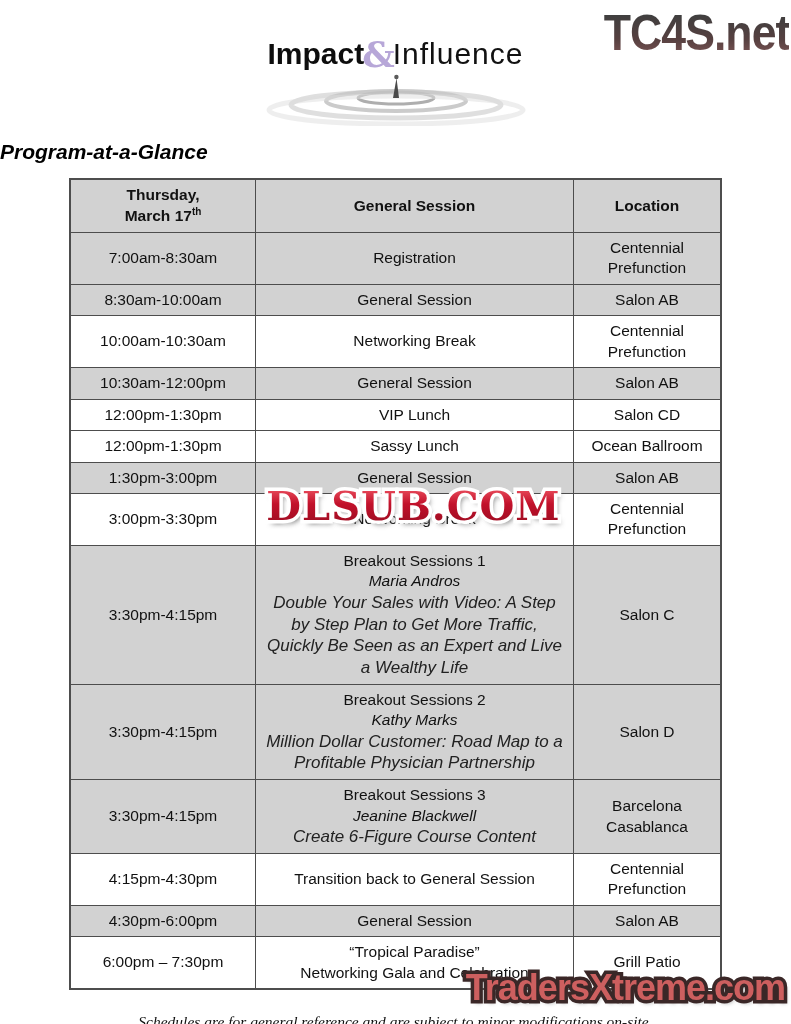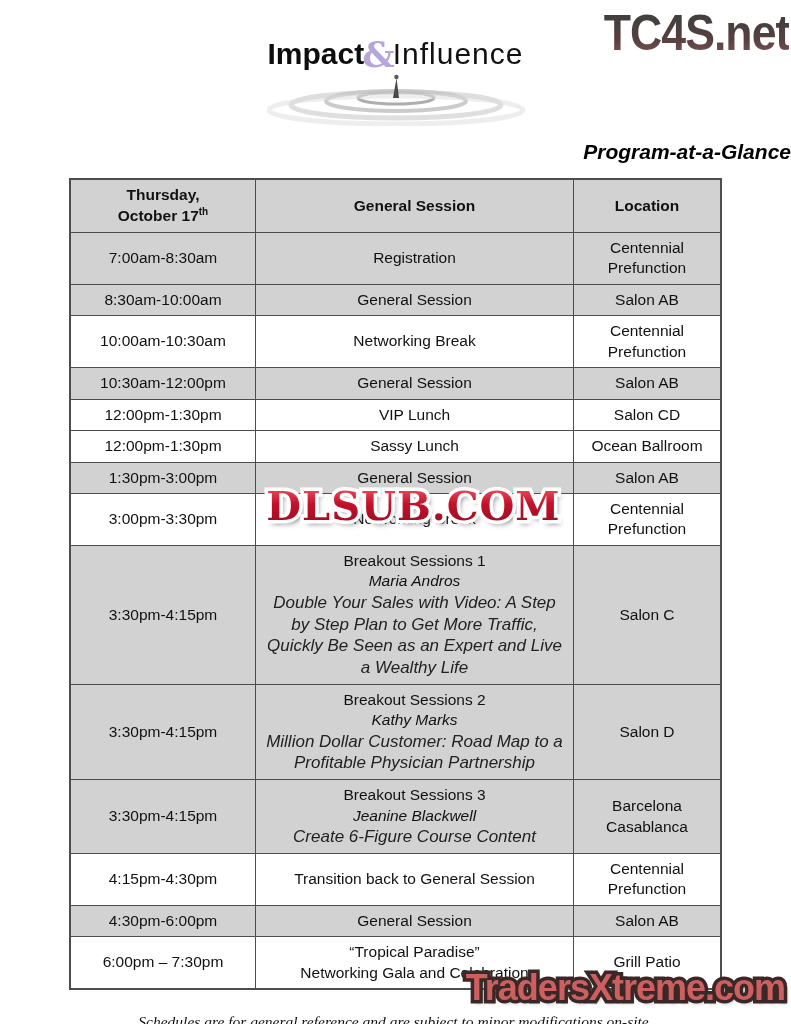--- a/index.html
+++ b/index.html
@@ -30,21 +30,21 @@
   .logo-amp{
     font-family:"DejaVu Serif",serif;
     font-size:36px;color:#b7a7d8;font-weight:bold;
     margin:0 -2px;vertical-align:-3px;
   }
   .logo-influence{font-weight:normal;font-size:30px;color:#111;letter-spacing:1px;text-align:right;}
   .ripple{display:block;margin:-4px auto 0;}
 
   
   .page-title{
-    margin-top:14px;text-align:right;
+    margin-top:14px;text-align:left;
     font-size:21px;font-weight:bold;font-style:italic;
     letter-spacing:0;color:#000;
   }
 
   
   table.schedule{
     margin:15px auto 0;margin-left:70px;
     width:650px;border-collapse:collapse;table-layout:fixed;
   }
   .schedule col.c1{width:185px;}
@@ -138,21 +138,21 @@
   <table class="schedule outer-border">
     <colgroup>
         <col class="c1">
         <col class="c2">
         <col class="c3">
       </colgroup>
     <thead>
       <tr class="shaded">
         <th>
           <span>Thursday,</span><br>
-          <span>October 17</span><sup>th</sup>
+          <span>March 17</span><sup>th</sup>
         </th>
         <th>General Session</th>
         <th>Location</th>
       </tr>
     </thead>
     <tbody id="schedule-body">
         <tr class="shaded">
           <td>7:00am-8:30am</td>
           <td>
             <span class="sess-line">Registration</span>

